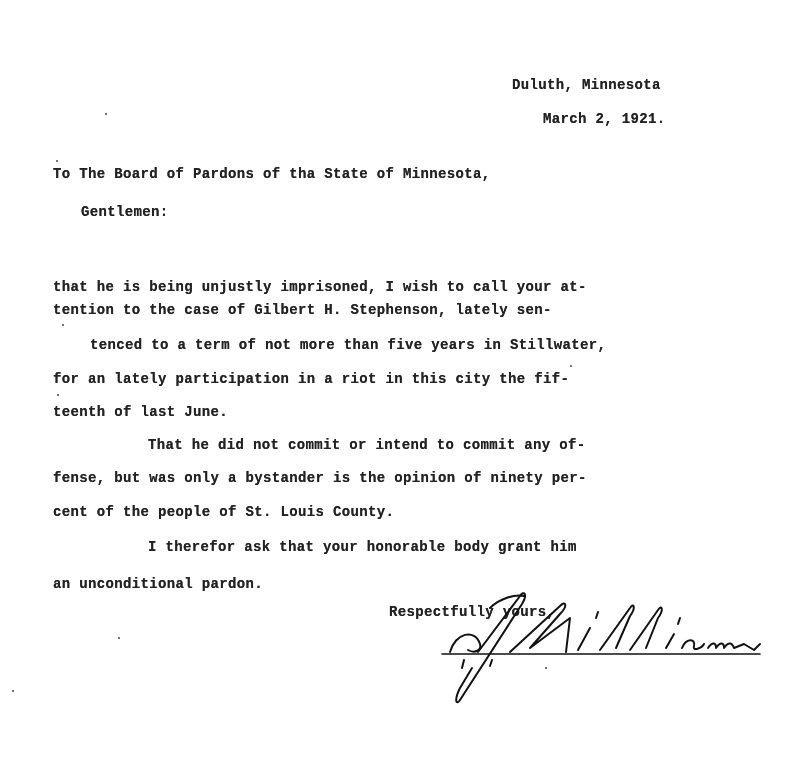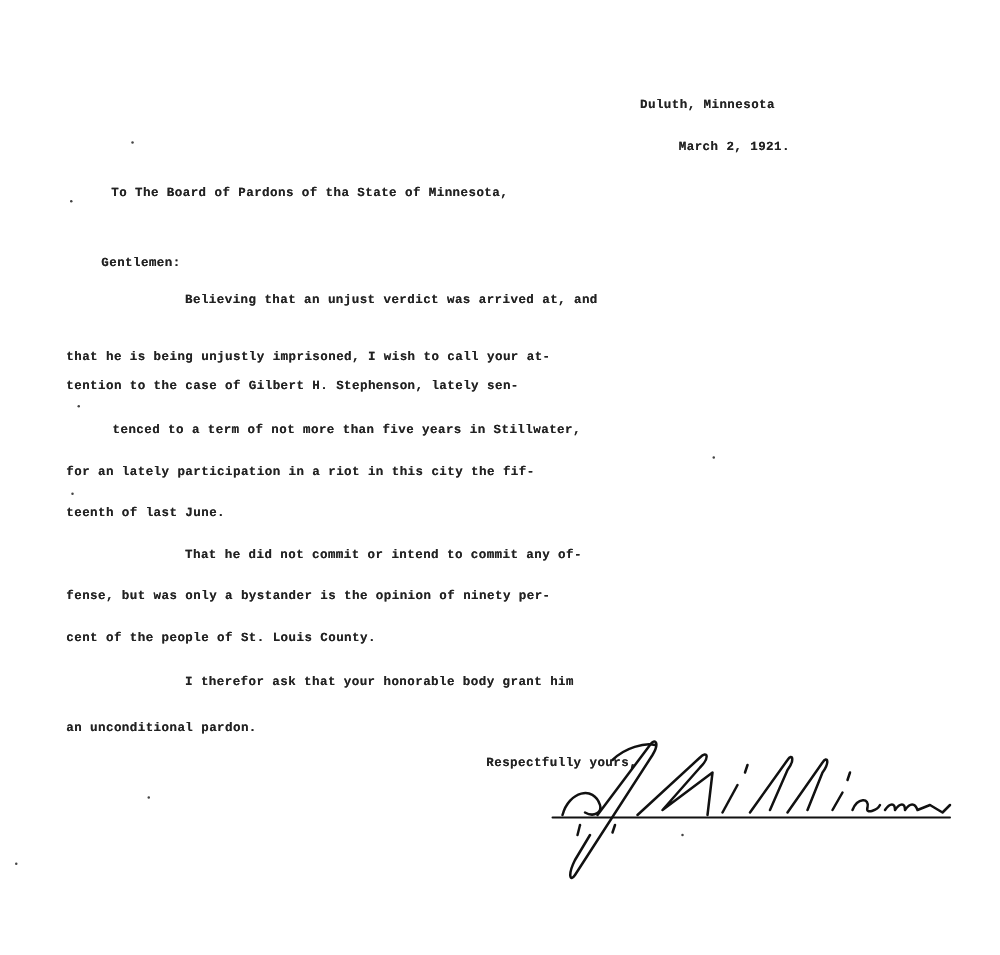--- a/index.html
+++ b/index.html
@@ -17,21 +17,21 @@
   }
   .page {
     position: absolute;
     left: 0; top: 0;
     width: 800px; height: 764px;
     background: #ffffff;
   }
   .tl {
     position: absolute;
     white-space: pre;
-    font-size: 10px;
+    font-size: 14px;
     letter-spacing: 0.35px;
     line-height: 18px;
     font-weight: bold;
     color: #222;
     text-shadow: 0 0 0.4px #555;
   }
   .speck {
     position: absolute;
     width: 2px; height: 2px;
     background: #444;
@@ -46,24 +46,23 @@
   }
 </style>
 </head>
 <body>
 
 <div class="page">
 
   <div class="tl" style="left:512px; top:76px;">Duluth, Minnesota</div>
   <div class="tl" style="left:543px; top:110px;">March 2, 1921.</div>
 
-  <div class="tl" style="left:53px; top:147px;margin-left:36px;">To The Board of Pardons of tha State of Minnesota,</div>
+  <div class="tl" style="left:53px; top:165px;">To The Board of Pardons of tha State of Minnesota,</div>
   <div class="tl" style="left:53px; top:203px;margin-left:28px;">Gentlemen:</div>
 
-  <div class="tl" style="left:148px; top:232px;">Believing that an unjust verdict was arrived at, and</div>
   <div class="tl" style="left:53px; top:278px;">that he is being unjustly imprisoned, I wish to call your at-</div>
   <div class="tl" style="left:53px; top:301px;">tention to the case of Gilbert H. Stephenson, lately sen-</div>
   <div class="tl" style="left:53px; top:336px;margin-left:37px;">tenced to a term of not more than five years in Stillwater,</div>
   <div class="tl" style="left:53px; top:370px;">for an lately participation in a riot in this city the fif-</div>
   <div class="tl" style="left:53px; top:403px;">teenth of last June.</div>
 
   <div class="tl" style="left:148px; top:436px;">That he did not commit or intend to commit any of-</div>
   <div class="tl" style="left:53px; top:469px;">fense, but was only a bystander is the opinion of ninety per-</div>
   <div class="tl" style="left:53px; top:503px;">cent of the people of St. Louis County.</div>
 

